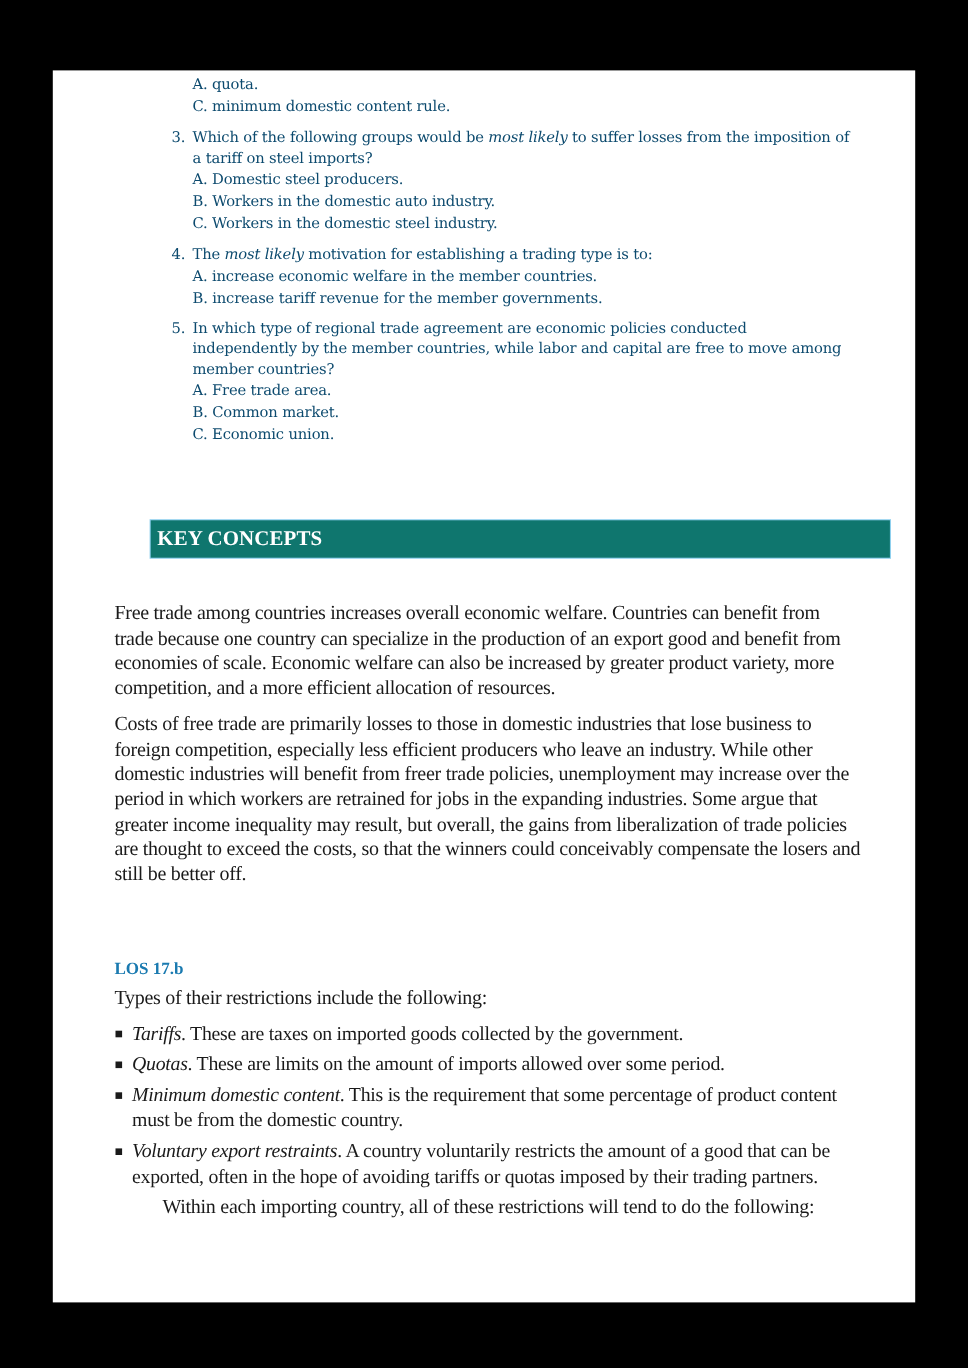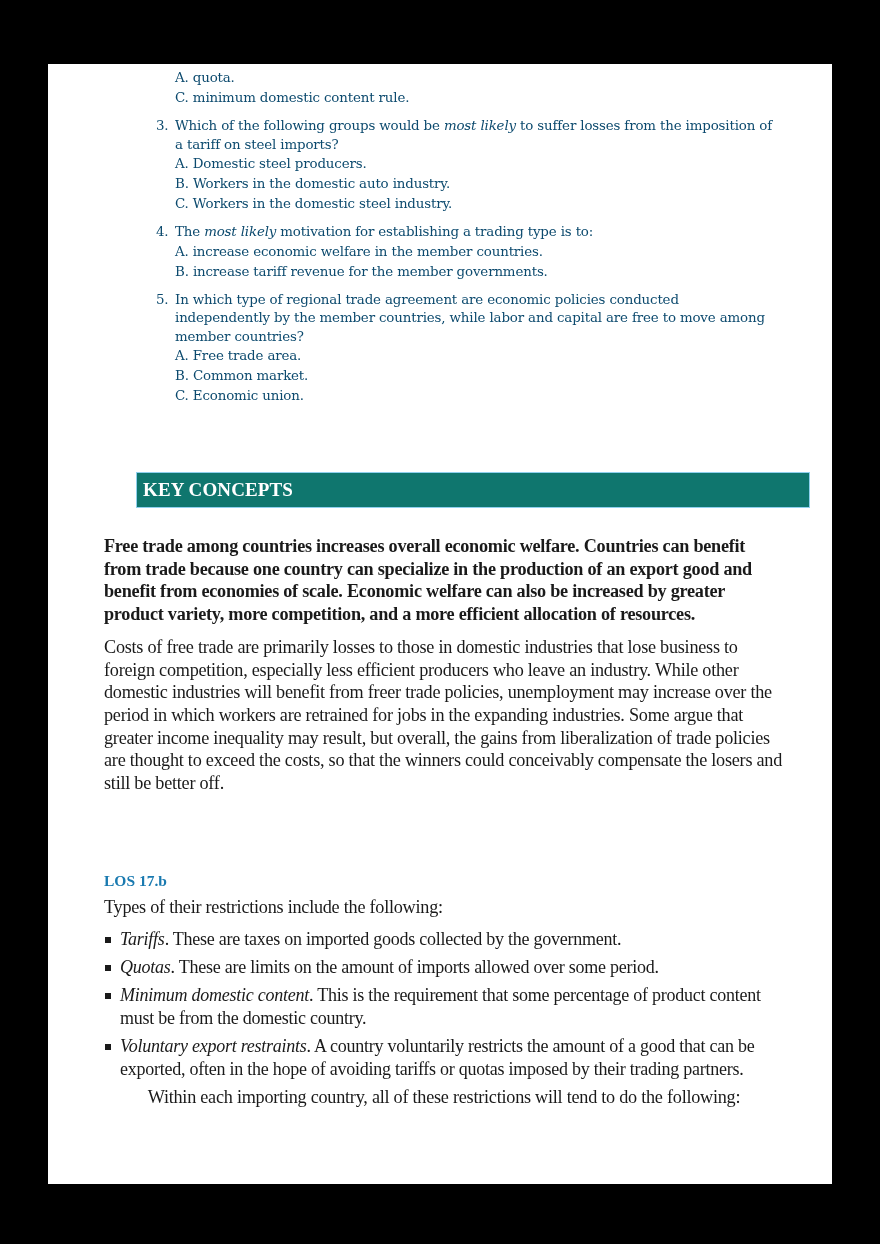--- a/index.html
+++ b/index.html
@@ -171,21 +171,21 @@
       <div class="q-choice">B. Common market.</div>
       <div class="q-choice">C. Economic union.</div>
     </div>
   </div>
 
   <div class="banner">
     <span class="banner-title">KEY CONCEPTS</span>
   </div>
 
   <div class="content" style="top:460px;">
-    <p class="para" style="margin-top:11px;font-weight:bold;">Free trade among countries increases overall economic welfare. Countries can benefit from trade because one country can specialize in the production of an export good and benefit from economies of scale. Economic welfare can also be increased by greater product variety, more competition, and a more efficient allocation of resources.</p>
+    <p class="para" style="margin-top:22px;">Free trade among countries increases overall economic welfare. Countries can benefit from trade because one country can specialize in the production of an export good and benefit from economies of scale. Economic welfare can also be increased by greater product variety, more competition, and a more efficient allocation of resources.</p>
     <p class="para" style="margin-top:10px;">Costs of free trade are primarily losses to those in domestic industries that lose business to foreign competition, especially less efficient producers who leave an industry. While other domestic industries will benefit from freer trade policies, unemployment may increase over the period in which workers are retrained for jobs in the expanding industries. Some argue that greater income inequality may result, but overall, the gains from liberalization of trade policies are thought to exceed the costs, so that the winners could conceivably compensate the losers and still be better off.</p>
   </div>
 
   <div class="content" style="top:807px;">
     <div class="los">LOS 17.b</div>
     <p class="para" style="margin-top:5px;">Types of their restrictions include the following:</p>
     <ul class="bullets" style="margin-top:9px;">
       <li class="bullet-item">
         <span class="bullet-mark"></span>
         <span class="bullet-text"><em>Tariffs</em><span>. These are taxes on imported goods collected by the government.</span></span>

